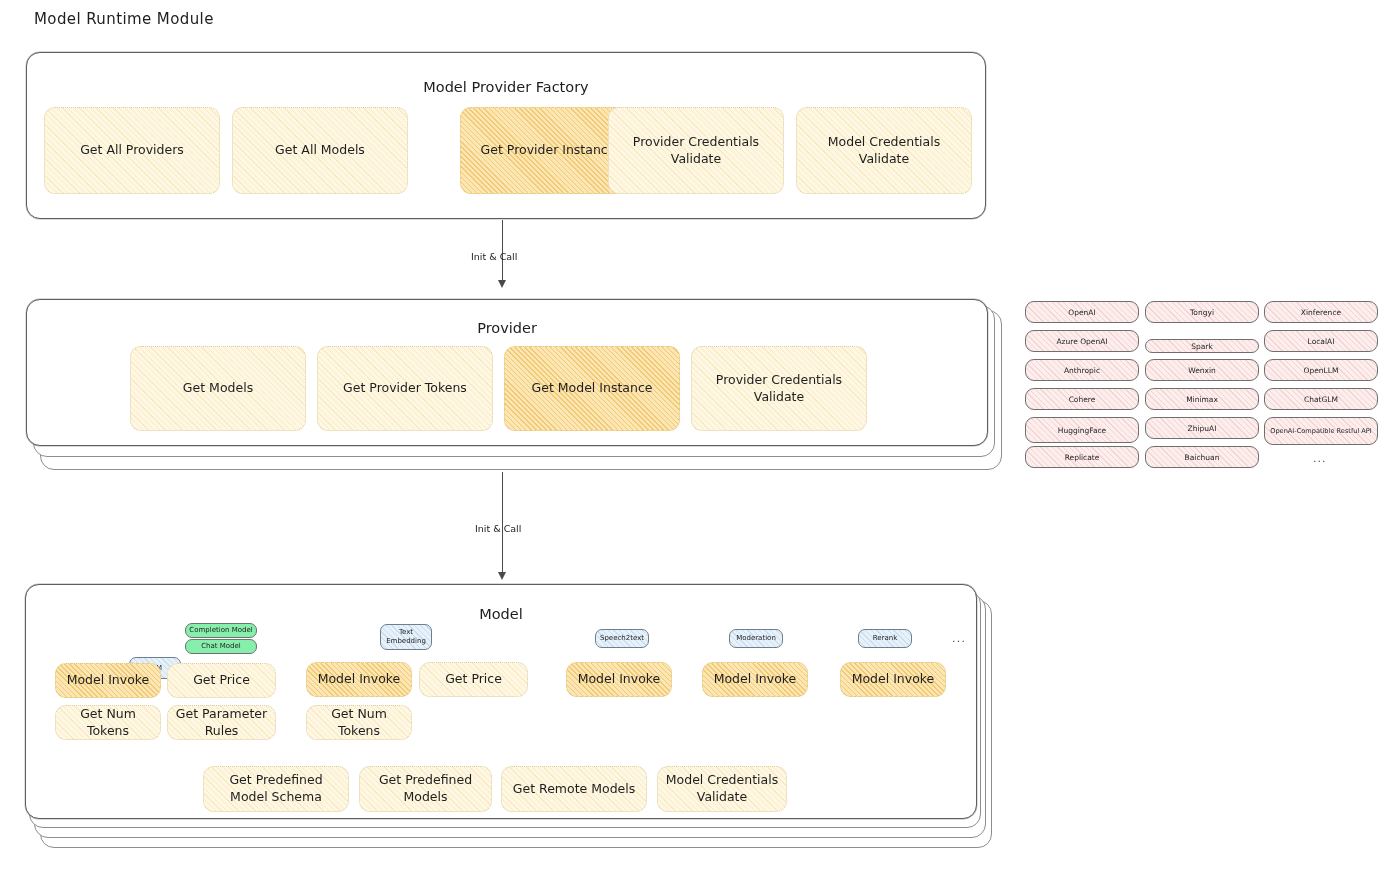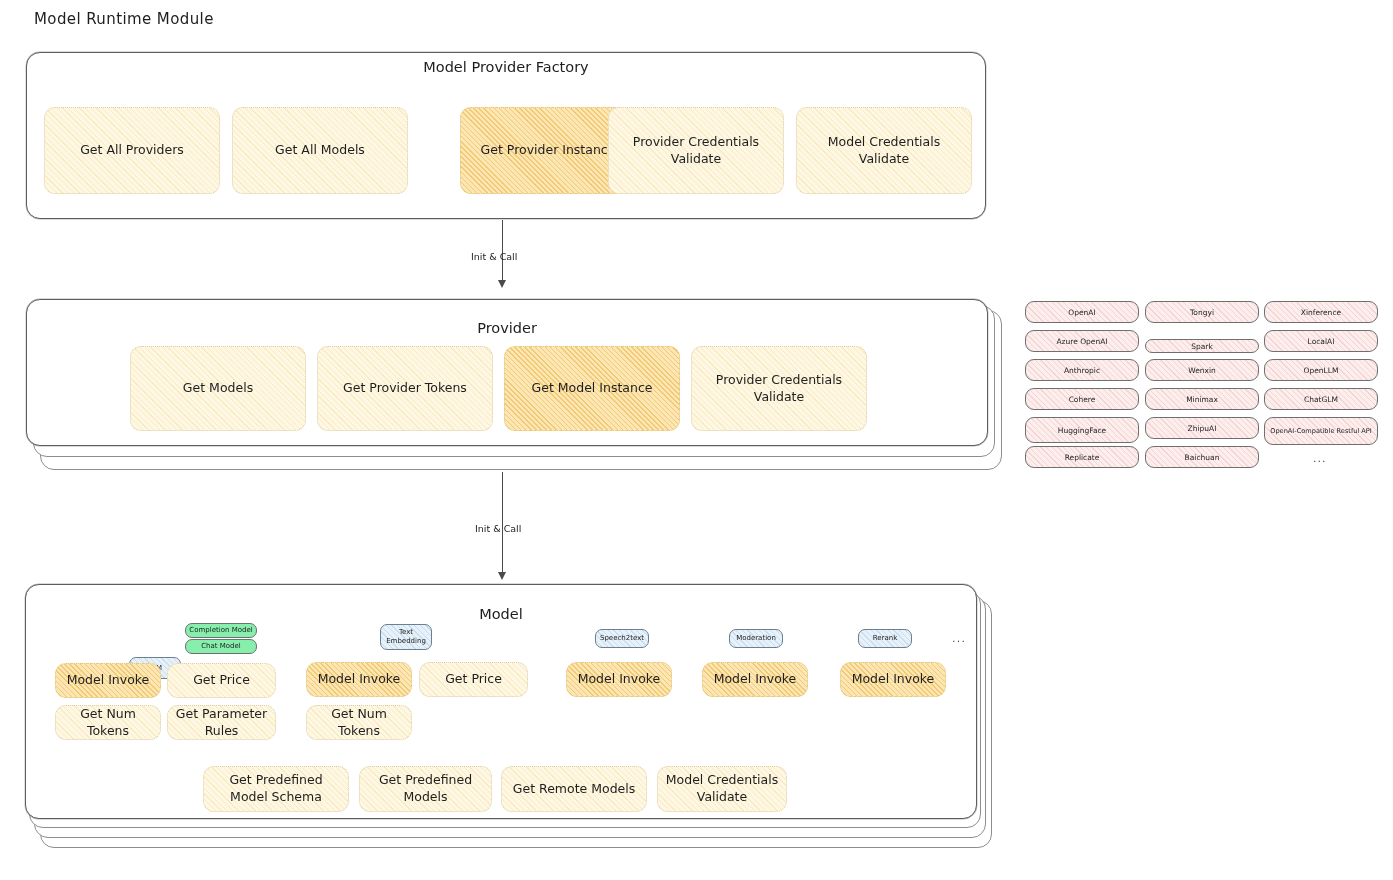--- a/index.html
+++ b/index.html
@@ -177,21 +177,21 @@
   }
 </style>
 </head>
 <body>
 
 <div class="canvas">
 
   <div id="diagram-title">Model Runtime Module</div>
 
   <div class="panel sketchy" style="left:26px; top:52px; width:960px; height:167px;">
-    <div class="panel-title" style="top:6px;">Model Provider Factory</div>
+    <div class="panel-title" style="top:26px;">Model Provider Factory</div>
   </div>
 
   <div class="card light" style="left:44px; top:107px; width:176px; height:87px;">Get All Providers</div>
   <div class="card light" style="left:232px; top:107px; width:176px; height:87px;">Get All Models</div>
   <div class="card strong" style="left:420px; top:107px; width:176px; height:87px;margin-left:40px;">Get Provider Instance</div>
   <div class="card light" style="left:608px; top:107px; width:176px; height:87px;">Provider Credentials Validate</div>
   <div class="card light" style="left:796px; top:107px; width:176px; height:87px;">Model Credentials Validate</div>
 
   <div class="conn-line" style="left:502px; top:220px; height:63px;"></div>
   <div class="arrow-head" style="left:498px; top:280px;"></div>

